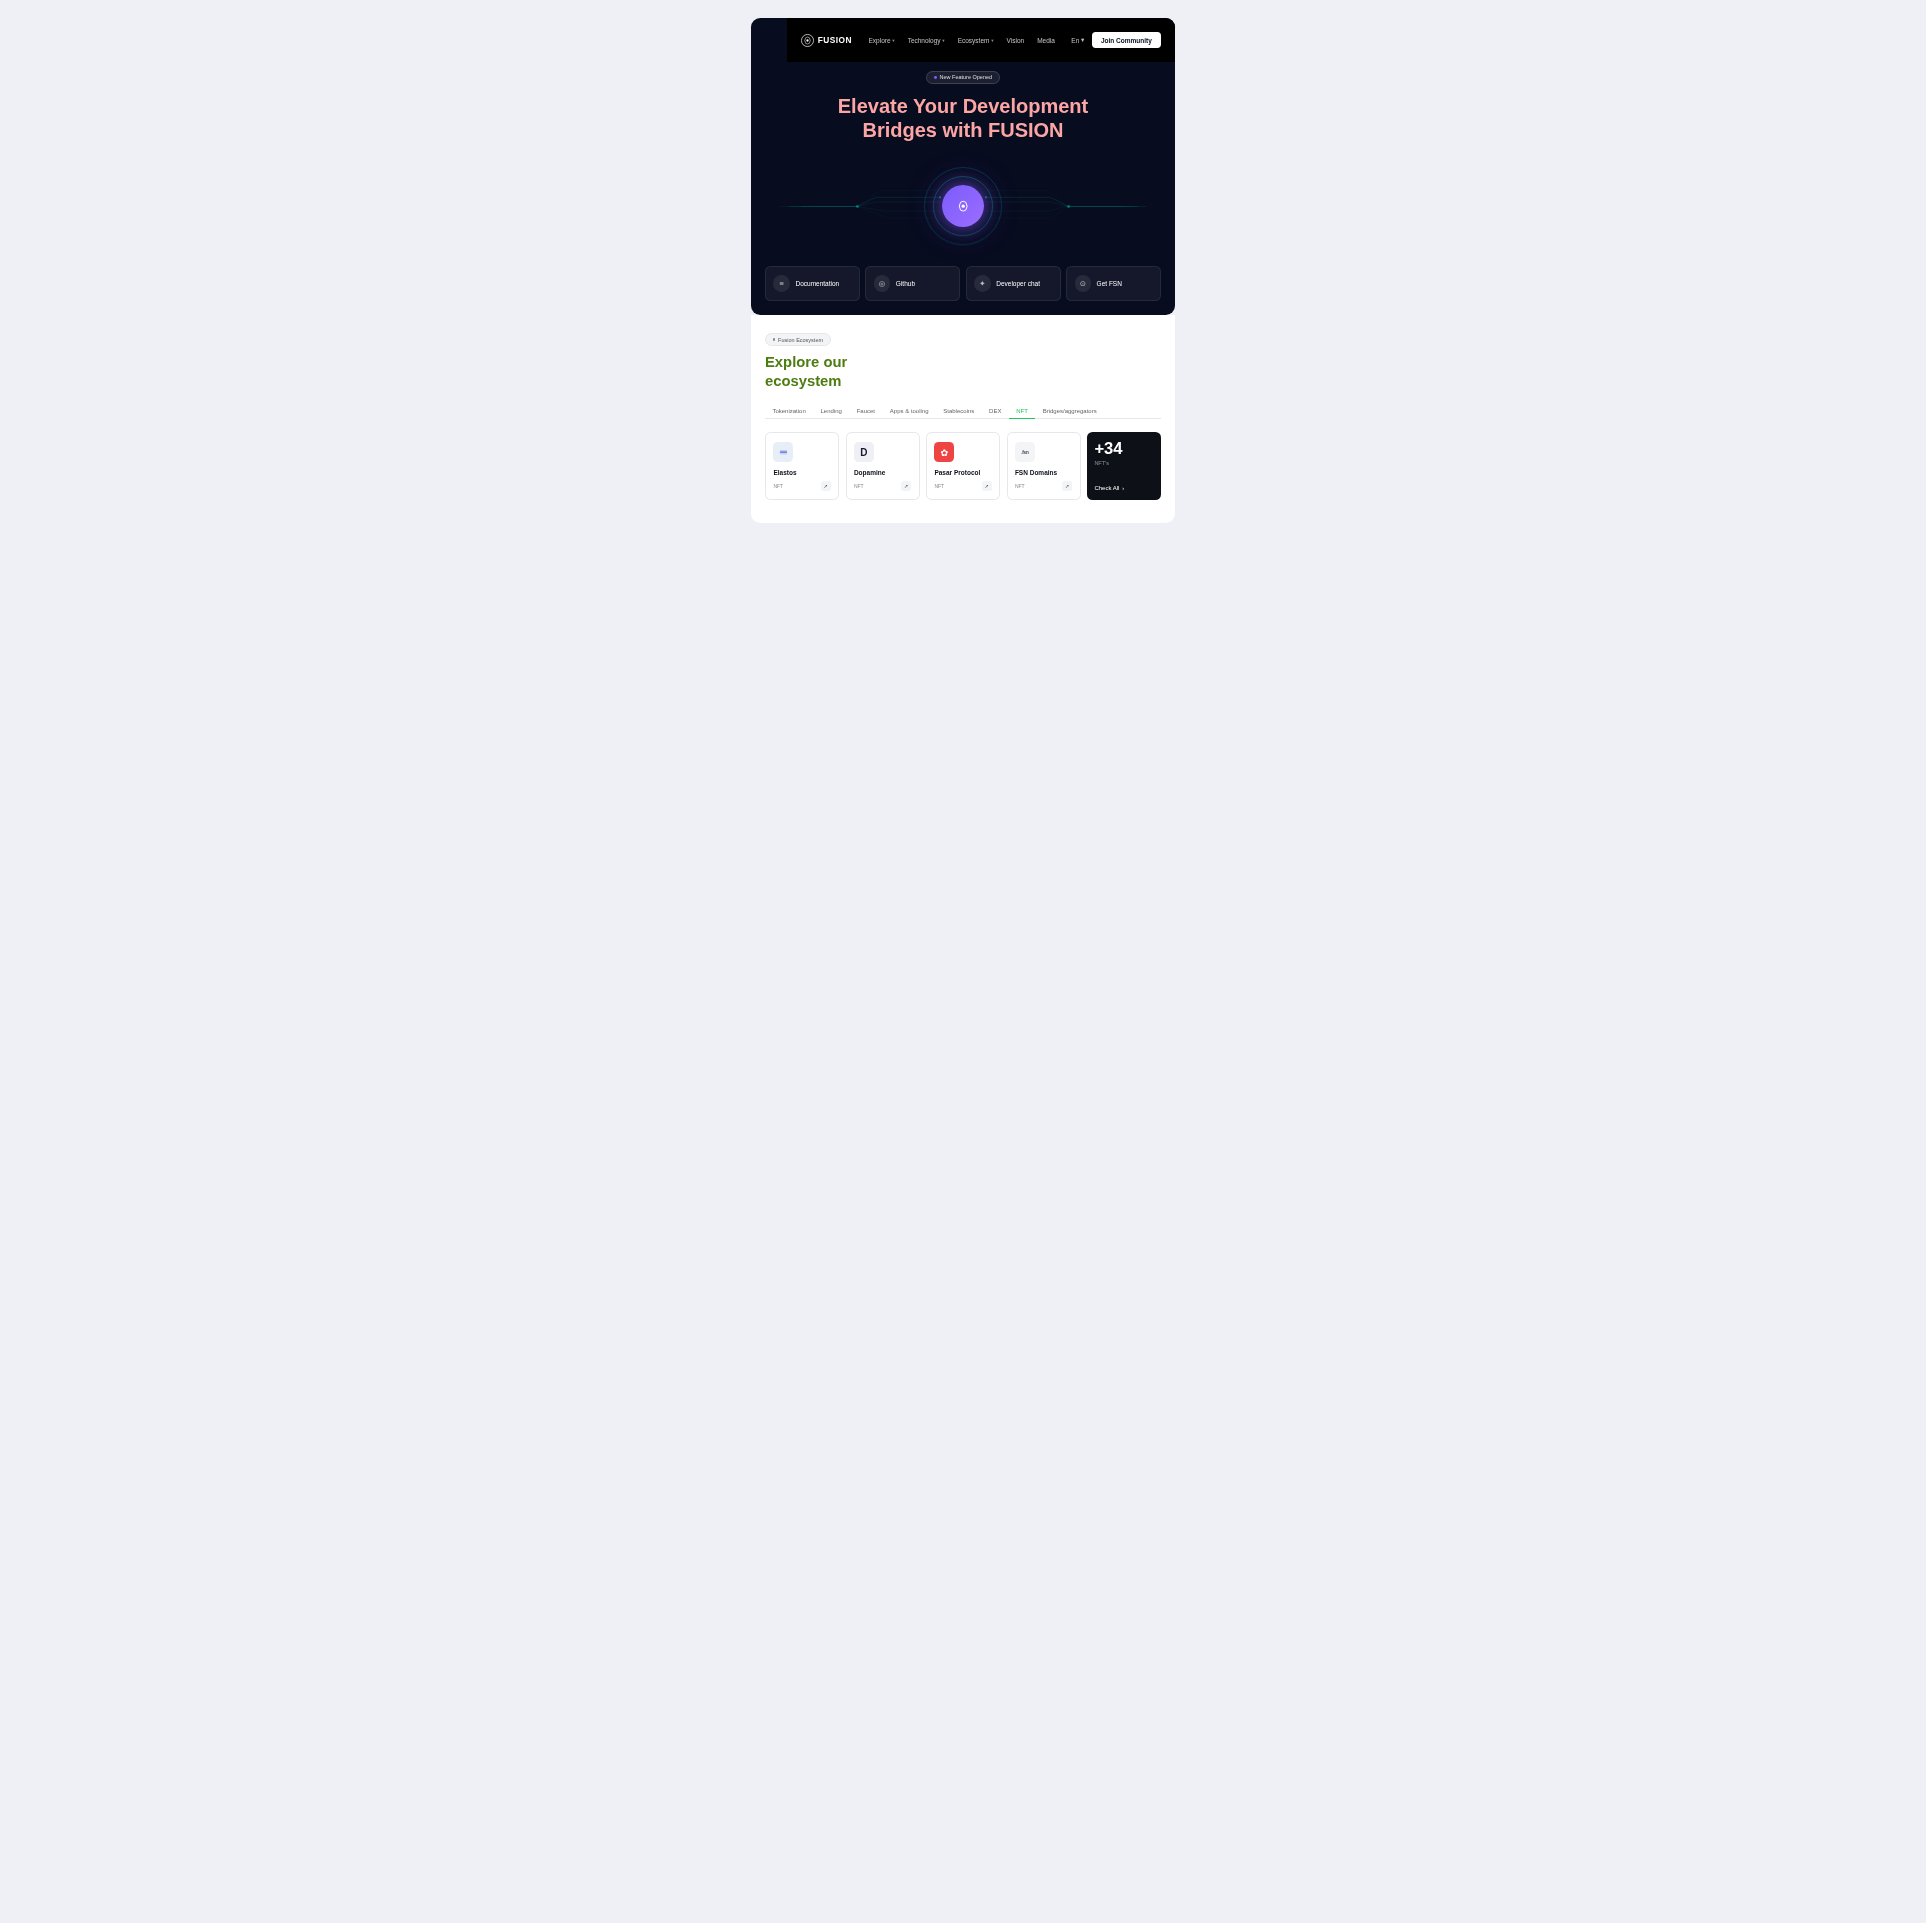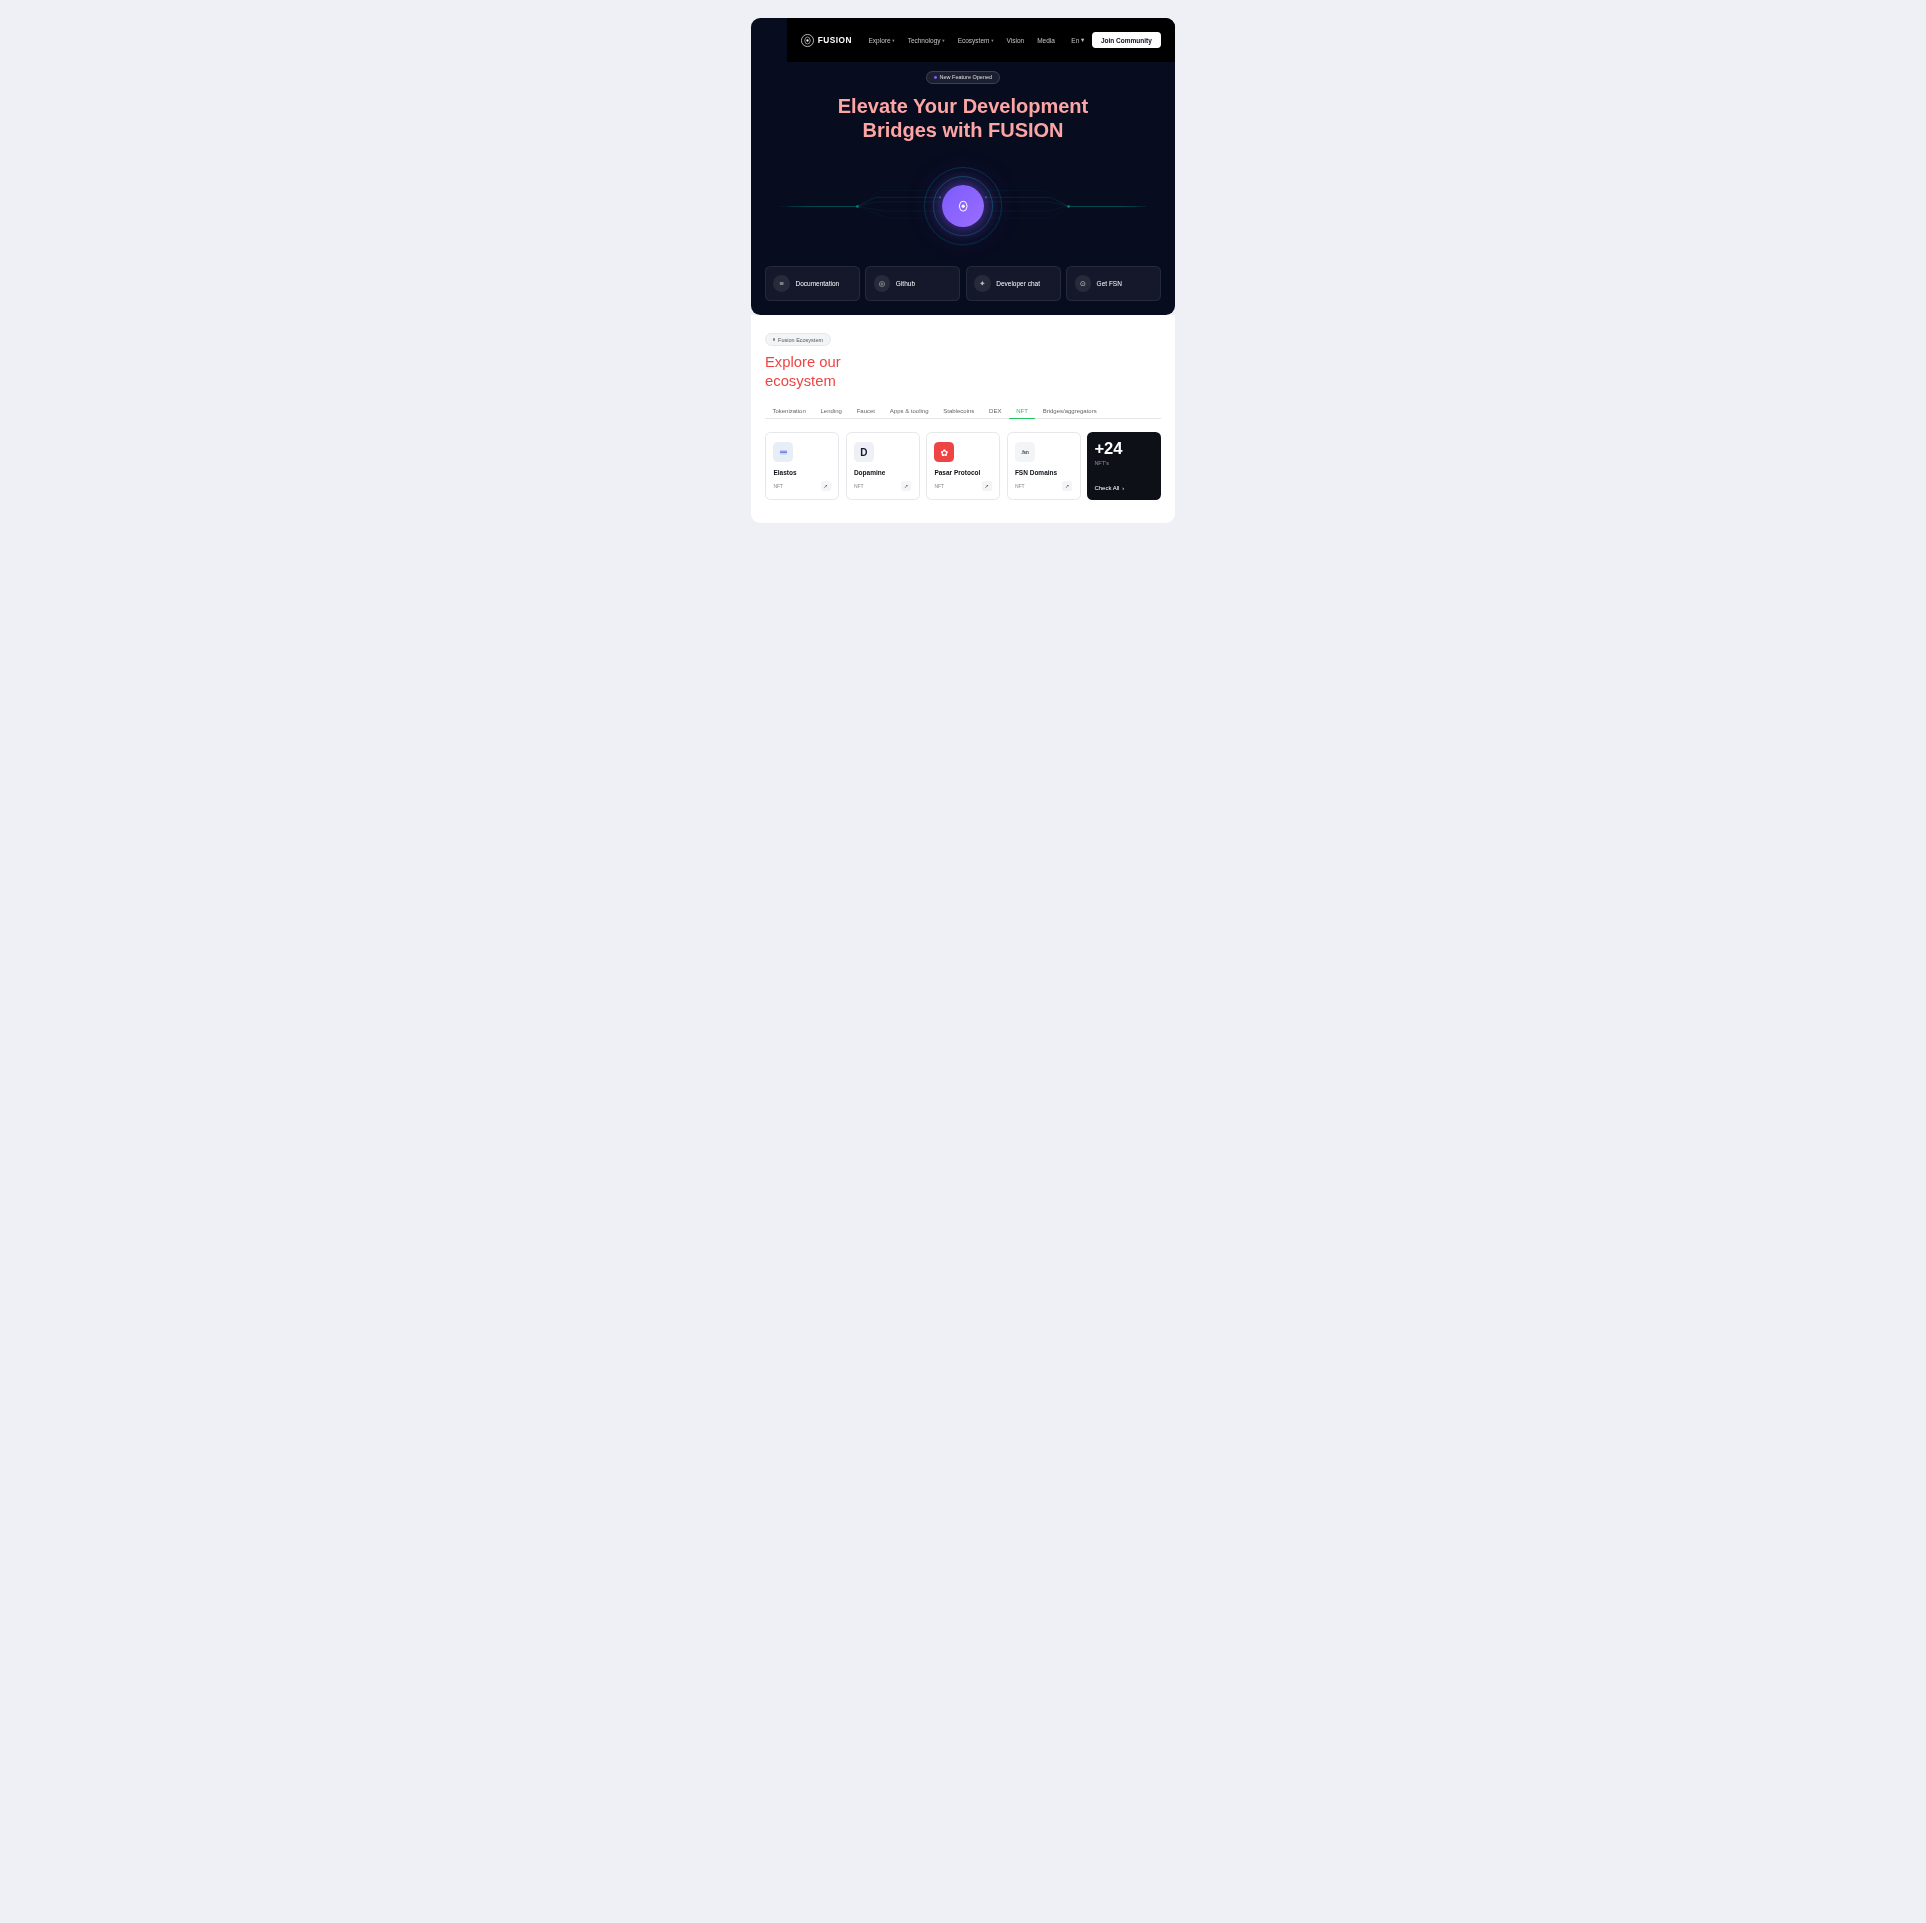--- a/index.html
+++ b/index.html
@@ -226,23 +226,23 @@
       font-size: 5.5px;
       margin-bottom: 7.4px;
     }
     .ecosystem-badge-dot {
       width: 2.8px;
       height: 2.8px;
       background: #888;
       border-radius: 50%;
     }
     .ecosystem-title {
-      color: #ef4444;
+      color: #4d7c0f;
       font-size: 14.8px;
-      font-weight: 400;
+      font-weight: 700;
       line-height: 1.25;
       margin-bottom: 14px;
     }
 
     
     .tabs {
       display: flex;
       gap: 0;
       border-bottom: 0.5px solid #e5e7eb;
       margin-bottom: 13px;
@@ -540,21 +540,21 @@
         </div>
         <div class="nft-card-name">FSN Domains</div>
         <div class="nft-card-footer">
           <span class="nft-tag">NFT</span>
           <div class="nft-arrow">↗</div>
         </div>
       </div>
 
       <div class="more-card">
         <div>
-          <div class="more-number">+24</div>
+          <div class="more-number">+34</div>
           <div class="more-label">NFT's</div>
         </div>
         <button class="check-all-btn">
           <span>Check All</span>
           <span class="check-all-arrow">›</span>
         </button>
       </div>
 
     </div>
   </div>

